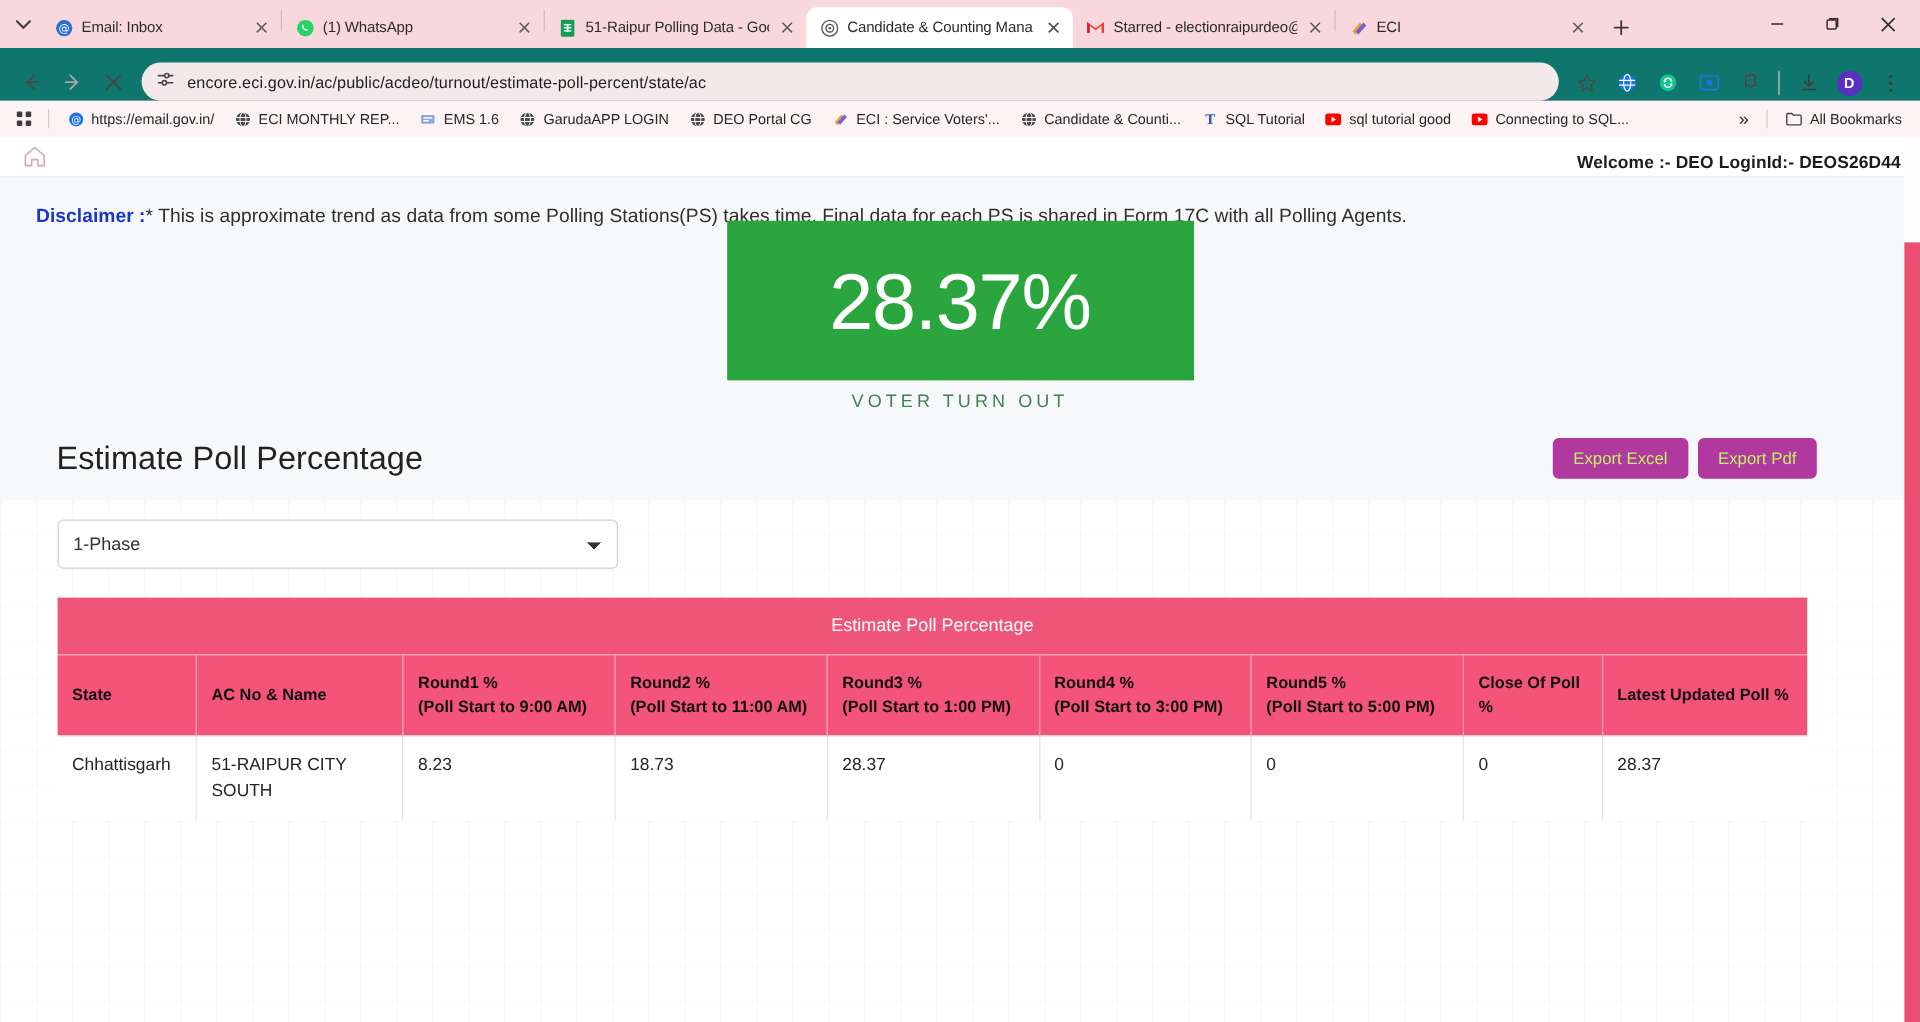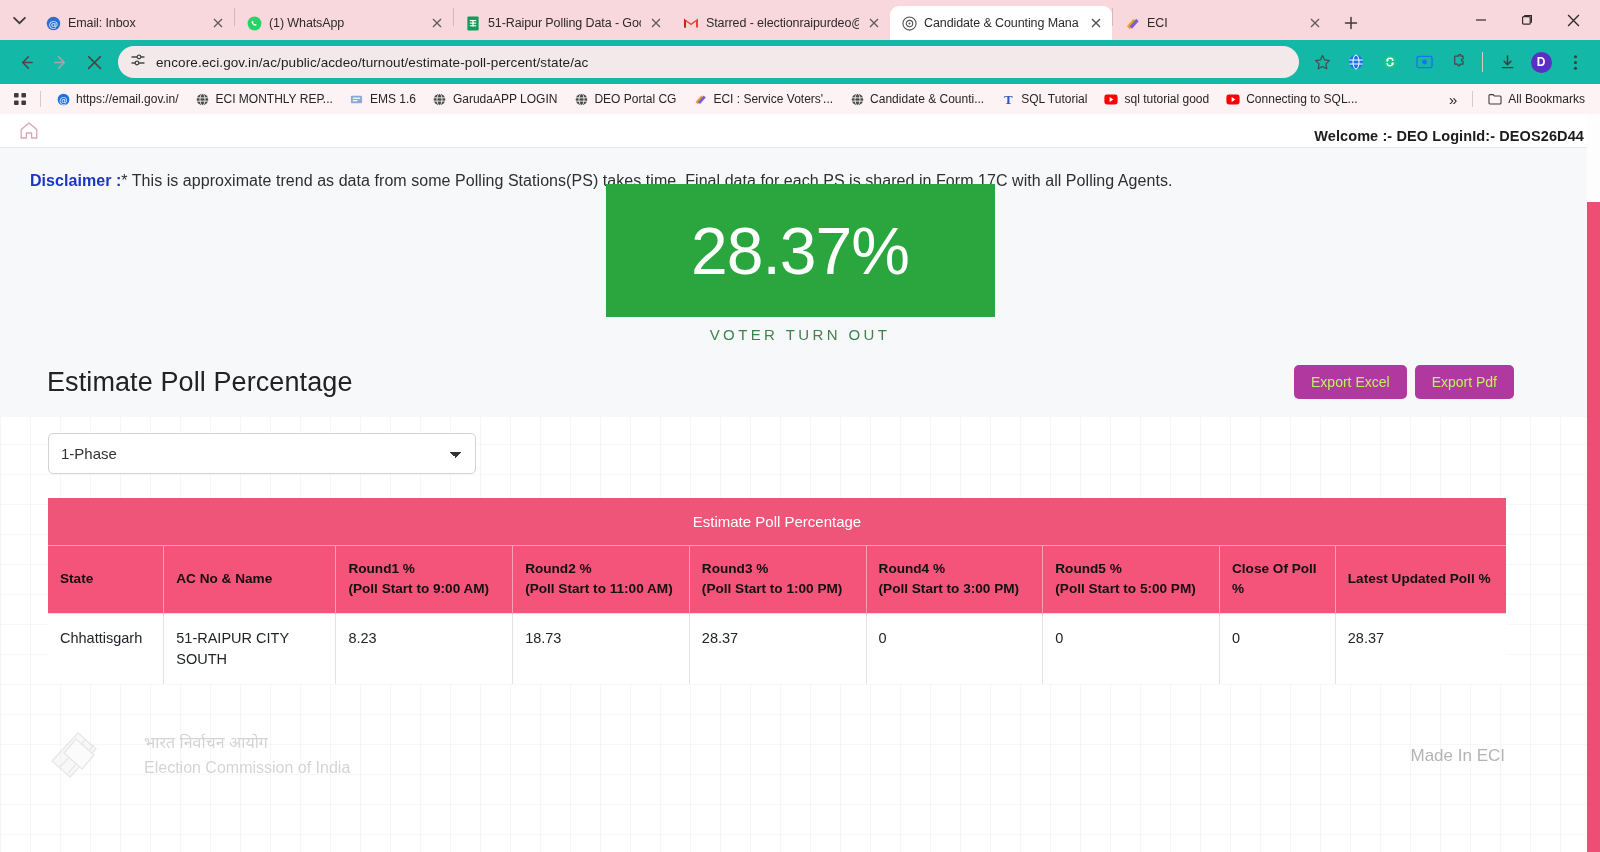--- a/index.html
+++ b/index.html
@@ -33,21 +33,21 @@
   .tab .tlabel {
     flex:1; white-space:nowrap; overflow:hidden; text-overflow:clip;
     font-size:12.5px; letter-spacing:-0.1px;
   }
   .tab .tclose { width:16px; height:16px; flex:none; opacity:.8; display:flex; align-items:center; justify-content:center; }
   .tab-sep { width:1px; height:18px; background:#d8b4bb; align-self:center; margin-bottom:7px; }
   .newtab { width:28px; height:28px; display:flex; align-items:center; justify-content:center; margin:0 0 3px 6px; color:#3a3a3a; }
   .wincontrols { margin-left:auto; display:flex; align-items:center; height:40px; }
   .wincontrols div { width:46px; height:40px; display:flex; align-items:center; justify-content:center; color:#2d2d2d; }
 
-  .toolbar { height:44px; background:#14b8a6; display:flex; align-items:center; padding:0 10px; gap:2px; flex:none; }
+  .toolbar { height:44px; background:#0f766e; display:flex; align-items:flex-end; padding:0 10px; gap:2px; flex:none; }
   .navbtn { width:32px; height:32px; border-radius:50%; display:flex; align-items:center; justify-content:center; color:#474747; }
   .omnibox {
     flex:1; height:32px; background:#f3e8ea; border-radius:16px;
     display:flex; align-items:center; padding:0 12px; margin:0 6px; gap:10px;
   }
   .omnibox .urltext { font-size:13.5px; color:#1f1f1f; letter-spacing:.1px; }
   .tb-icons { display:flex; align-items:center; gap:4px; }
   .tb-ic { width:30px; height:30px; display:flex; align-items:center; justify-content:center; }
   .tb-divider { width:1px; height:20px; background:#d9c7ca; margin:0 5px; }
   .avatar-d {
@@ -94,21 +94,21 @@
   .pagetitle { font-size:27px; font-weight:400; color:#222; letter-spacing:.1px; }
   .btns { margin-left:auto; display:flex; gap:8px; }
   .btn-export {
     background:#b0389e; color:#bef264; border:none; border-radius:5px;
     padding:9px 17px; font-size:14px; font-family:"Liberation Sans", sans-serif;
   }
 
   .lowersection { position:relative; z-index:2; }
   .filterrow { display:flex; align-items:center; padding:16px 95px 0 48px; }
   .phase-select {
-    width:428px; height:41px; padding:0 12px; font-size:15px; color:#333;
+    width:467px; height:41px; padding:0 12px; font-size:15px; color:#333;
     border:1px solid #ced4da; border-radius:5px; background:#fff;
     font-family:"Liberation Sans", sans-serif;
     appearance:none; -webkit-appearance:none;
     background-image:
       linear-gradient(45deg, transparent 50%, #333 50%),
       linear-gradient(135deg, #333 50%, transparent 50%);
     background-position: calc(100% - 19px) 18px, calc(100% - 13px) 18px;
     background-size: 6px 6px, 6px 6px;
     background-repeat:no-repeat;
   }
@@ -217,47 +217,47 @@
           </svg>
       </span>
       <span class="tlabel">51-Raipur Polling Data - Goo</span>
       <span class="tclose">
         <svg width="10" height="10" viewBox="0 0 10 10">
             <path d="M1 1 L9 9 M9 1 L1 9" stroke="#3a3a3a" stroke-width="1.3"></path>
           </svg>
       </span>
     </div>
 
-    <div class="tab" style="width:218px;">
-      <span class="favicon">
-        <svg width="16" height="12" viewBox="0 0 16 12">
-            <path d="M1 1.4 L8 6.6 L15 1.4 V10.6 H13 V4.4 L8 8.2 L3 4.4 V10.6 H1 Z" fill="#ea4335"></path>
-            <path d="M1 1.4 L1 10.6 H3 V4.4 Z" fill="#c5221f"></path>
-          </svg>
-      </span>
-      <span class="tlabel">Starred - electionraipurdeo@</span>
-      <span class="tclose">
-        <svg width="10" height="10" viewBox="0 0 10 10">
-            <path d="M1 1 L9 9 M9 1 L1 9" stroke="#3a3a3a" stroke-width="1.3"></path>
-          </svg>
-      </span>
-    </div>
-
     <div class="tab active" style="width:222px;">
       <span class="favicon">
         <svg width="15" height="15" viewBox="0 0 16 16">
             <circle cx="8" cy="8" r="7" fill="none" stroke="#555" stroke-width="1.2"></circle>
             <circle cx="8" cy="8" r="3.4" fill="none" stroke="#555" stroke-width="1.2"></circle>
             <circle cx="8" cy="8" r="1.1" fill="#555"></circle>
           </svg>
       </span>
       <span class="tlabel">Candidate &amp; Counting Mana</span>
       <span class="tclose">
         <svg width="10" height="10" viewBox="0 0 10 10">
             <path d="M1 1 L9 9 M9 1 L1 9" stroke="#222" stroke-width="1.4"></path>
+          </svg>
+      </span>
+    </div>
+
+    <div class="tab" style="width:218px;">
+      <span class="favicon">
+        <svg width="16" height="12" viewBox="0 0 16 12">
+            <path d="M1 1.4 L8 6.6 L15 1.4 V10.6 H13 V4.4 L8 8.2 L3 4.4 V10.6 H1 Z" fill="#ea4335"></path>
+            <path d="M1 1.4 L1 10.6 H3 V4.4 Z" fill="#c5221f"></path>
+          </svg>
+      </span>
+      <span class="tlabel">Starred - electionraipurdeo@</span>
+      <span class="tclose">
+        <svg width="10" height="10" viewBox="0 0 10 10">
+            <path d="M1 1 L9 9 M9 1 L1 9" stroke="#3a3a3a" stroke-width="1.3"></path>
           </svg>
       </span>
     </div>
     <div class="tab-sep"></div>
 
     <div class="tab" style="width:218px;">
       <span class="favicon">
         <svg width="15" height="15" viewBox="0 0 16 16">
             <path d="M2 11 L9 3 L12 6 L5 14 Z" fill="#e8a03a"></path>
             <path d="M5 11 L12 3 L14.5 5.5 L7.5 13.5 Z" fill="#7a5fd0"></path>
@@ -571,39 +571,20 @@
               <td>28.37</td>
               <td>0</td>
               <td>0</td>
               <td>0</td>
               <td>28.37</td>
             </tr>
           </tbody>
         </table>
       </div>
 
-      <div class="footer">
-        <div class="ecilogo-wrap">
-          <span class="ecilogo">
-            <svg width="78" height="62" viewBox="0 0 78 62">
-              <g stroke="#c9c9c9" stroke-width="1.4" fill="#f0f0f0">
-                <path d="M4 36 L30 8 L48 24 L22 52 Z"></path>
-                <path d="M12 42 L38 14"></path>
-                <path d="M20 48 L46 20"></path>
-                <path d="M28 14 L46 30 L34 44 L16 28 Z" fill="#f6f6f6"></path>
-              </g>
-            </svg>
-          </span>
-          <span class="eci-names">
-            <div class="eci-hi">भारत निर्वाचन आयोग</div>
-            <div class="eci-en">Election Commission of India</div>
-          </span>
-        </div>
-        <div class="madein">Made In ECI</div>
-      </div>
     </div>
 
     <div class="pagescroll">
       <div class="thumb"></div>
     </div>
   </div>
 
 </div>
 
 </body></html>

